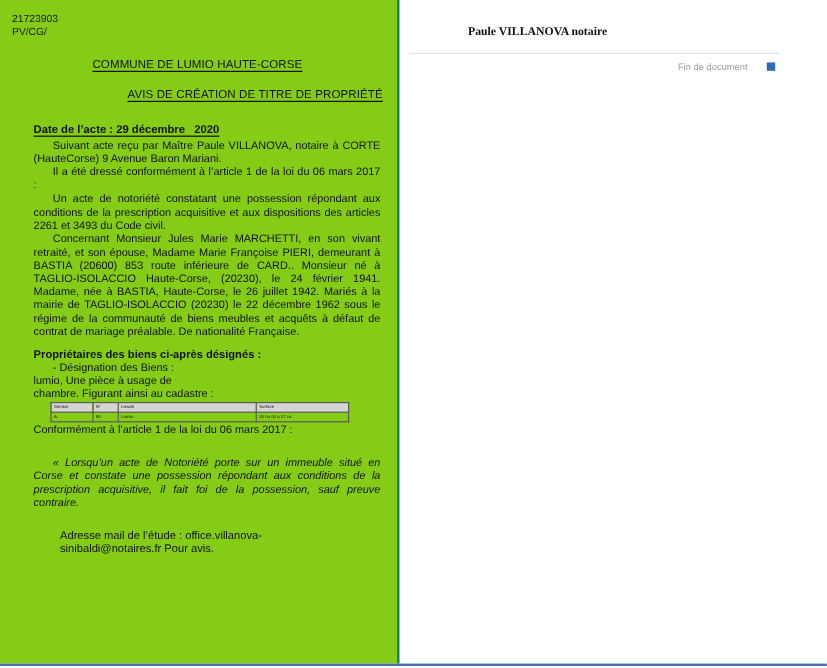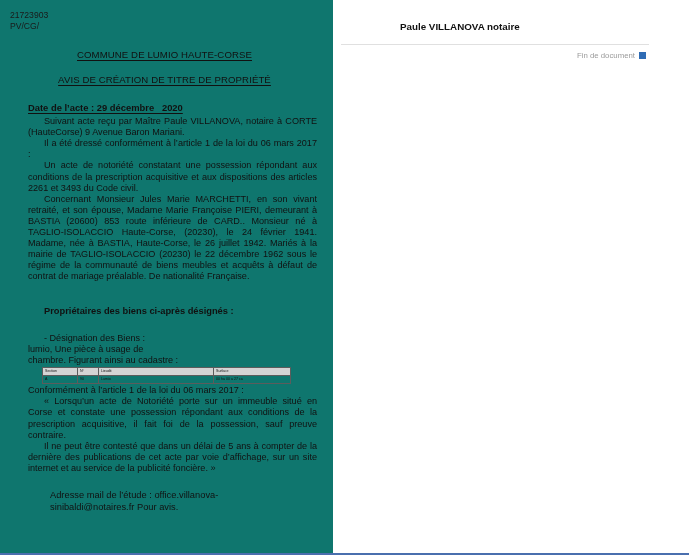--- a/index.html
+++ b/index.html
@@ -23,21 +23,21 @@
     display: flex;
     align-items: stretch;
   }
 
   .doc-pane {
     width: 333px;
     flex: 0 0 333px;
     position: relative;
     border-right: 2px solid #0f766e;
     box-sizing: border-box;
-    background: #0f766e;
+    background: #84cc16;
   }
 
   .side-pane {
     flex: 1 1 auto;
     position: relative;
     background: #ffffff;
   }
 
   
   .page {
@@ -64,21 +64,21 @@
   .title-main,
   .title-sub {
     text-align: center;
     font-weight: normal;
     font-size: 9.6px;
     letter-spacing: .1px;
     text-decoration: underline;
     text-underline-offset: 2px;
   }
   .title-main { margin: 6px 0 0 0; }
-  .title-sub { margin: 14px 0 0 0; }
+  .title-sub { margin: 14px 0 0 0; text-align: right; }
 
   .body-block {
     margin-top: 17px;
     padding-left: 18px;
     padding-right: 2px;
   }
 
   .date-line {
     font-weight: bold;
     font-size: 9.4px;
@@ -102,21 +102,21 @@
     margin: 0;
     text-align: justify;
     text-indent: 0;
   }
 
   .spacer-sm { height: 7px; }
 
   .heading-bold {
     font-weight: bold;
     font-size: 9.3px;
-    margin: 16px;
+    margin: 0;
   }
 
   
   .outdent {
     margin-left: -18px;
   }
 
   
   .cadastre {
     border-collapse: collapse;
@@ -139,58 +139,60 @@
   .cadastre thead th {
     background: #d4d4d4;
     font-size: 3.6px;
   }
   .cadastre .c-section { width: 30px; }
   .cadastre .c-num { width: 16px; }
   .cadastre .c-lieudit { width: 110px; }
   .cadastre .c-surface { width: 72px; }
 
   .quote-block {
-    margin-top: 0;
+    font-style: italic;
+    margin-top: 16px;
   }
 
   .sign-block {
     margin-top: 16px;
     padding-left: 22px;
     font-weight: normal;
     font-size: 9.3px;
     line-height: 11.6px;
   }
 
   
   .side-title {
     position: absolute;
-    left: 67px;
+    left: 57px;
     top: 21px;
     font-size: 9.8px;
     font-weight: bold;
     color: #111111;
     white-space: nowrap;
+    font-family: Liberation Serif, serif;
   }
 
   .side-rule {
     position: absolute;
     left: 8px;
     top: 44px;
     width: 308px;
     height: 1px;
     background: #e0e0e0;
   }
 
   .end-marker {
     position: absolute;
     right: 43px;
     top: 51px;
     display: flex;
     align-items: center;
-    gap: 4px;
+    gap: 16px;
     font-size: 7.8px;
     color: #9b9b9b;
     white-space: nowrap;
     margin-left: 28px;
   }
   .end-square {
     width: 7px;
     height: 7px;
     background: #2f6cb5;
     display: inline-block;
@@ -261,21 +263,20 @@
               <td class="c-lieudit">Lumio</td>
               <td class="c-surface">00 ha 00 a 27 ca</td>
             </tr>
           </tbody>
         </table>
 
         <p class="just-noind outdent">Conformément à l’article 1 de la loi du 06 mars 2017 :</p>
 
         <div class="quote-block">
           <p class="just">« Lorsqu’un acte de Notoriété porte sur un immeuble situé en Corse et constate une possession répondant aux conditions de la prescription acquisitive, il fait foi de la possession, sauf preuve contraire.</p>
-          <p class="just">Il ne peut être contesté que dans un délai de 5 ans à compter de la dernière des publications de cet acte par voie d’affichage, sur un site internet et au service de la publicité foncière. »</p>
         </div>
 
         <div class="sign-block">
           <div>Adresse mail de l’étude : office.villanova-</div>
           <div>sinibaldi@notaires.fr Pour avis.</div>
         </div>
 
       </div>
     </div>
   </div>

